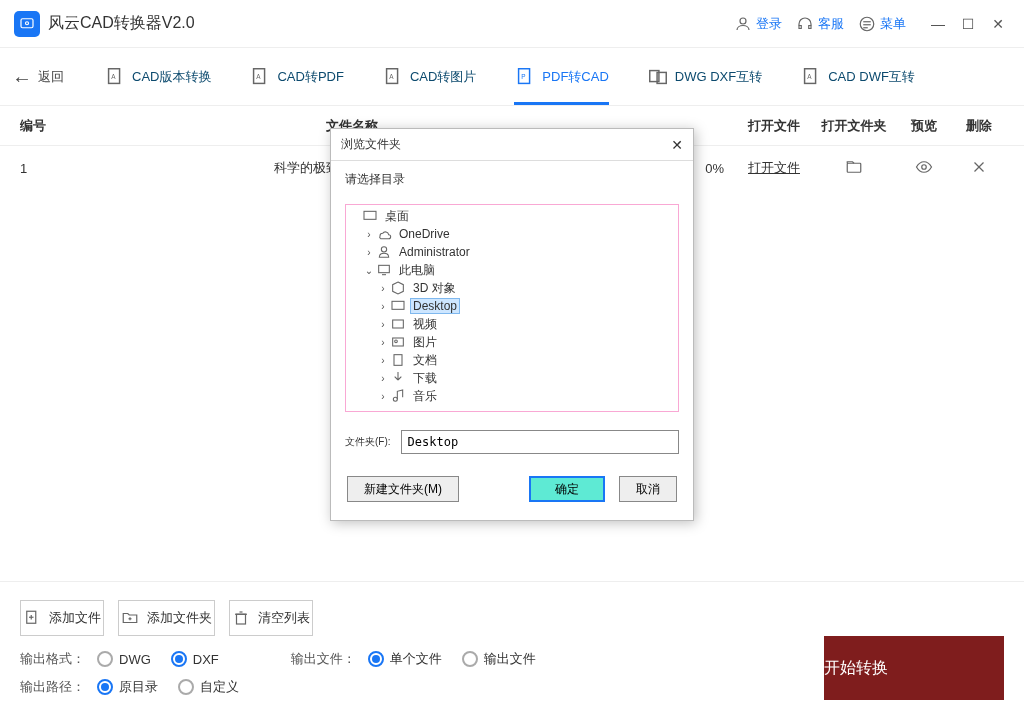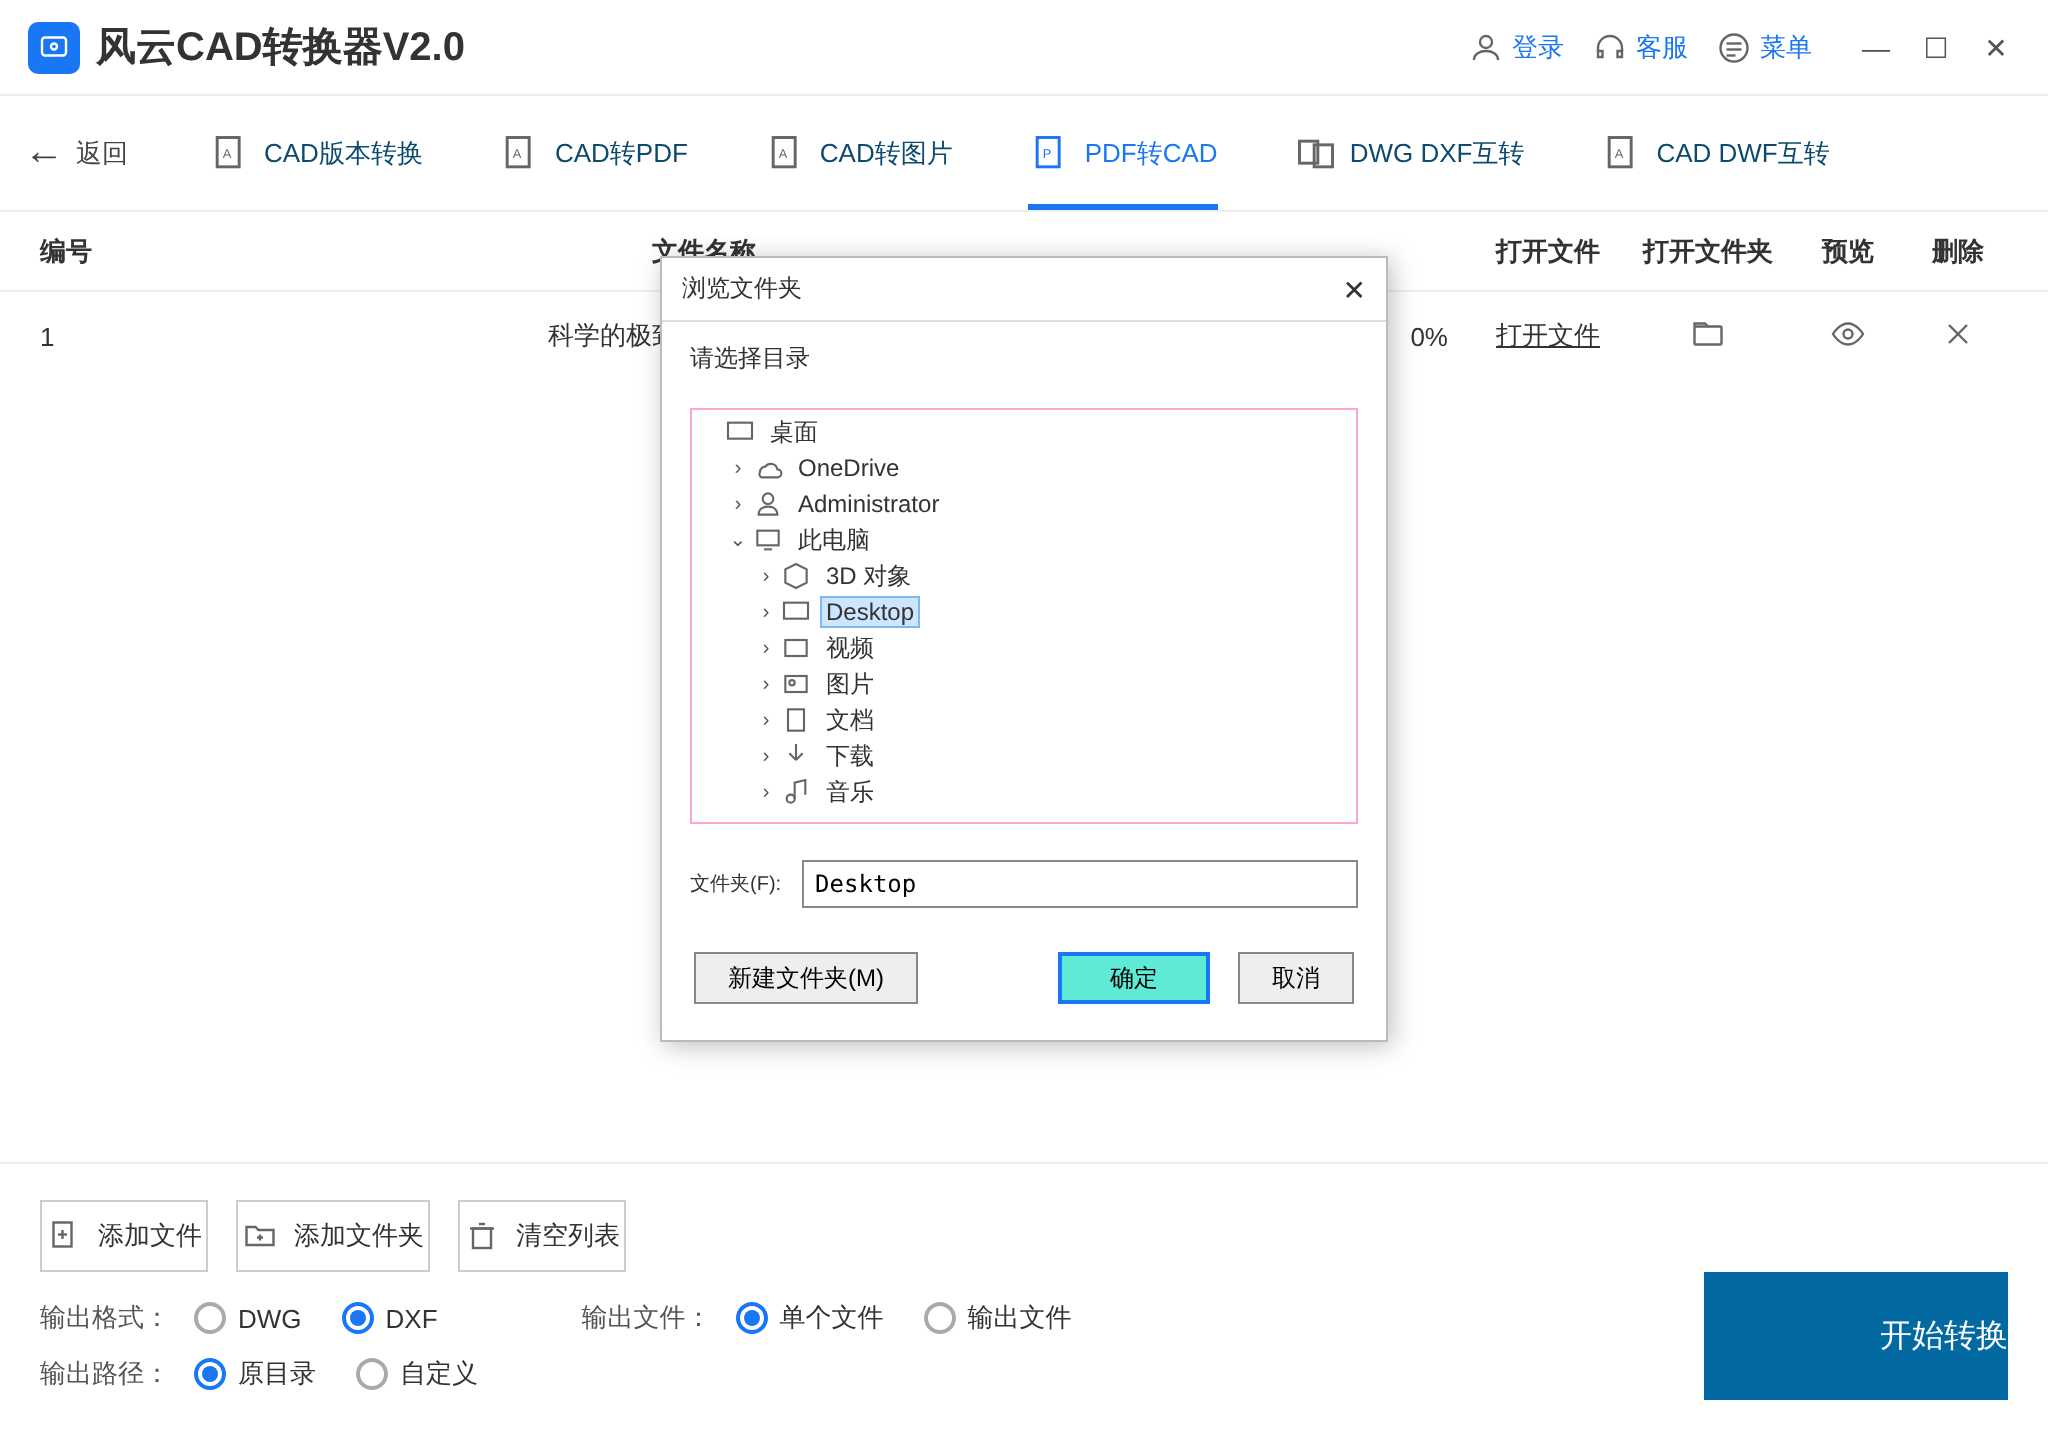--- a/index.html
+++ b/index.html
@@ -2,21 +2,21 @@
 <html><head>
 <meta charset="utf-8">
 <style>
 * { margin: 0; padding: 0; box-sizing: border-box; }
 body { font-family: "Microsoft YaHei", sans-serif; font-size: 13px; color: #333; background: #fff; width: 1024px; height: 720px; overflow: hidden; position: relative; }
 
 
 .titlebar { height: 48px; display: flex; align-items: center; padding: 0 14px; border-bottom: 1px solid #eee; }
 .titlebar .logo { width: 26px; height: 26px; background: #1976f5; border-radius: 5px; display: flex; align-items: center; justify-content: center; margin-right: 8px; }
 .titlebar .logo svg { width: 18px; height: 18px; }
-.titlebar .title { font-size: 20px; font-weight: 700; }
+.titlebar .title { font-size: 16px; font-weight: 400; }
 .titlebar .spacer { flex: 1; }
 .titlebar .tb-item { display: flex; align-items: center; margin-right: 14px; cursor: pointer; color: #1976f5; }
 .titlebar .tb-item .ico { width: 18px; height: 18px; margin-right: 4px; display:flex; align-items:center; justify-content:center; }
 .titlebar .win-btn { width: 24px; text-align: center; color: #555; font-size: 14px; margin-left: 6px; cursor: pointer; }
 
 
 .tabbar { height: 58px; display: flex; align-items: center; padding: 0 20px 0 12px; border-bottom: 1px solid #eee; }
 .back { display: flex; align-items: center; color: #444; cursor: pointer; margin-right: 30px; }
 .back .arrow { font-size: 20px; margin-right: 6px; }
 .tab { display: flex; align-items: center; padding: 0 10px; height: 100%; margin-right: 18px; cursor: pointer; color: #0c4a6e; position:relative; }
@@ -39,21 +39,21 @@
 
 .trow { height: 44px; display: flex; align-items: center; padding: 0 20px; }
 .trow .col-open .link { color: #333; text-decoration: underline; cursor: pointer; }
 .trow .iconcell svg { width:18px; height:18px; }
 
 
 .bottom { position: absolute; left:0; right:0; bottom:0; border-top:1px solid #eee; padding: 18px 20px 14px; }
 .btn-row { display:flex; align-items:center; gap: 14px; margin-bottom: 14px; }
 .obtn { border:1px solid #ccc; padding: 8px 2px; display:flex; align-items:center; gap:8px; cursor:pointer; background:#fff; }
 .obtn .oico { width:18px; height:18px; display:flex; align-items:center; justify-content:center; }
-.primary-btn { position:absolute; right:20px; bottom:20px; width:152px; height:64px; background:#0369a1; color:#fff; display:flex; align-items:center; justify-content:flex-end; font-size:16px; cursor:pointer; }
+.primary-btn { position:absolute; right:20px; bottom:20px; width:180px; height:64px; background:#7f1d1d; color:#fff; display:flex; align-items:center; justify-content:flex-start; font-size:16px; cursor:pointer; }
 .opts { display:flex; align-items:center; gap: 12px; margin-bottom: 10px; }
 .opts .lbl { color:#555; }
 .radio { display:inline-flex; align-items:center; gap:6px; cursor:pointer; margin-right: 8px;}
 .radio .circ { width:16px; height:16px; border:2px solid #aaa; border-radius:50%; display:flex; align-items:center; justify-content:center;}
 .radio.sel .circ { border-color:#1976f5; }
 .radio.sel .circ::after { content:''; width:8px; height:8px; background:#1976f5; border-radius:50%; }
 
 
 .overlay { position:absolute; inset:0; }
 .dialog { position:absolute; left:330px; top:128px; width:364px; background:#fff; border:1px solid #bbb; box-shadow: 2px 2px 12px rgba(0,0,0,0.25); }

